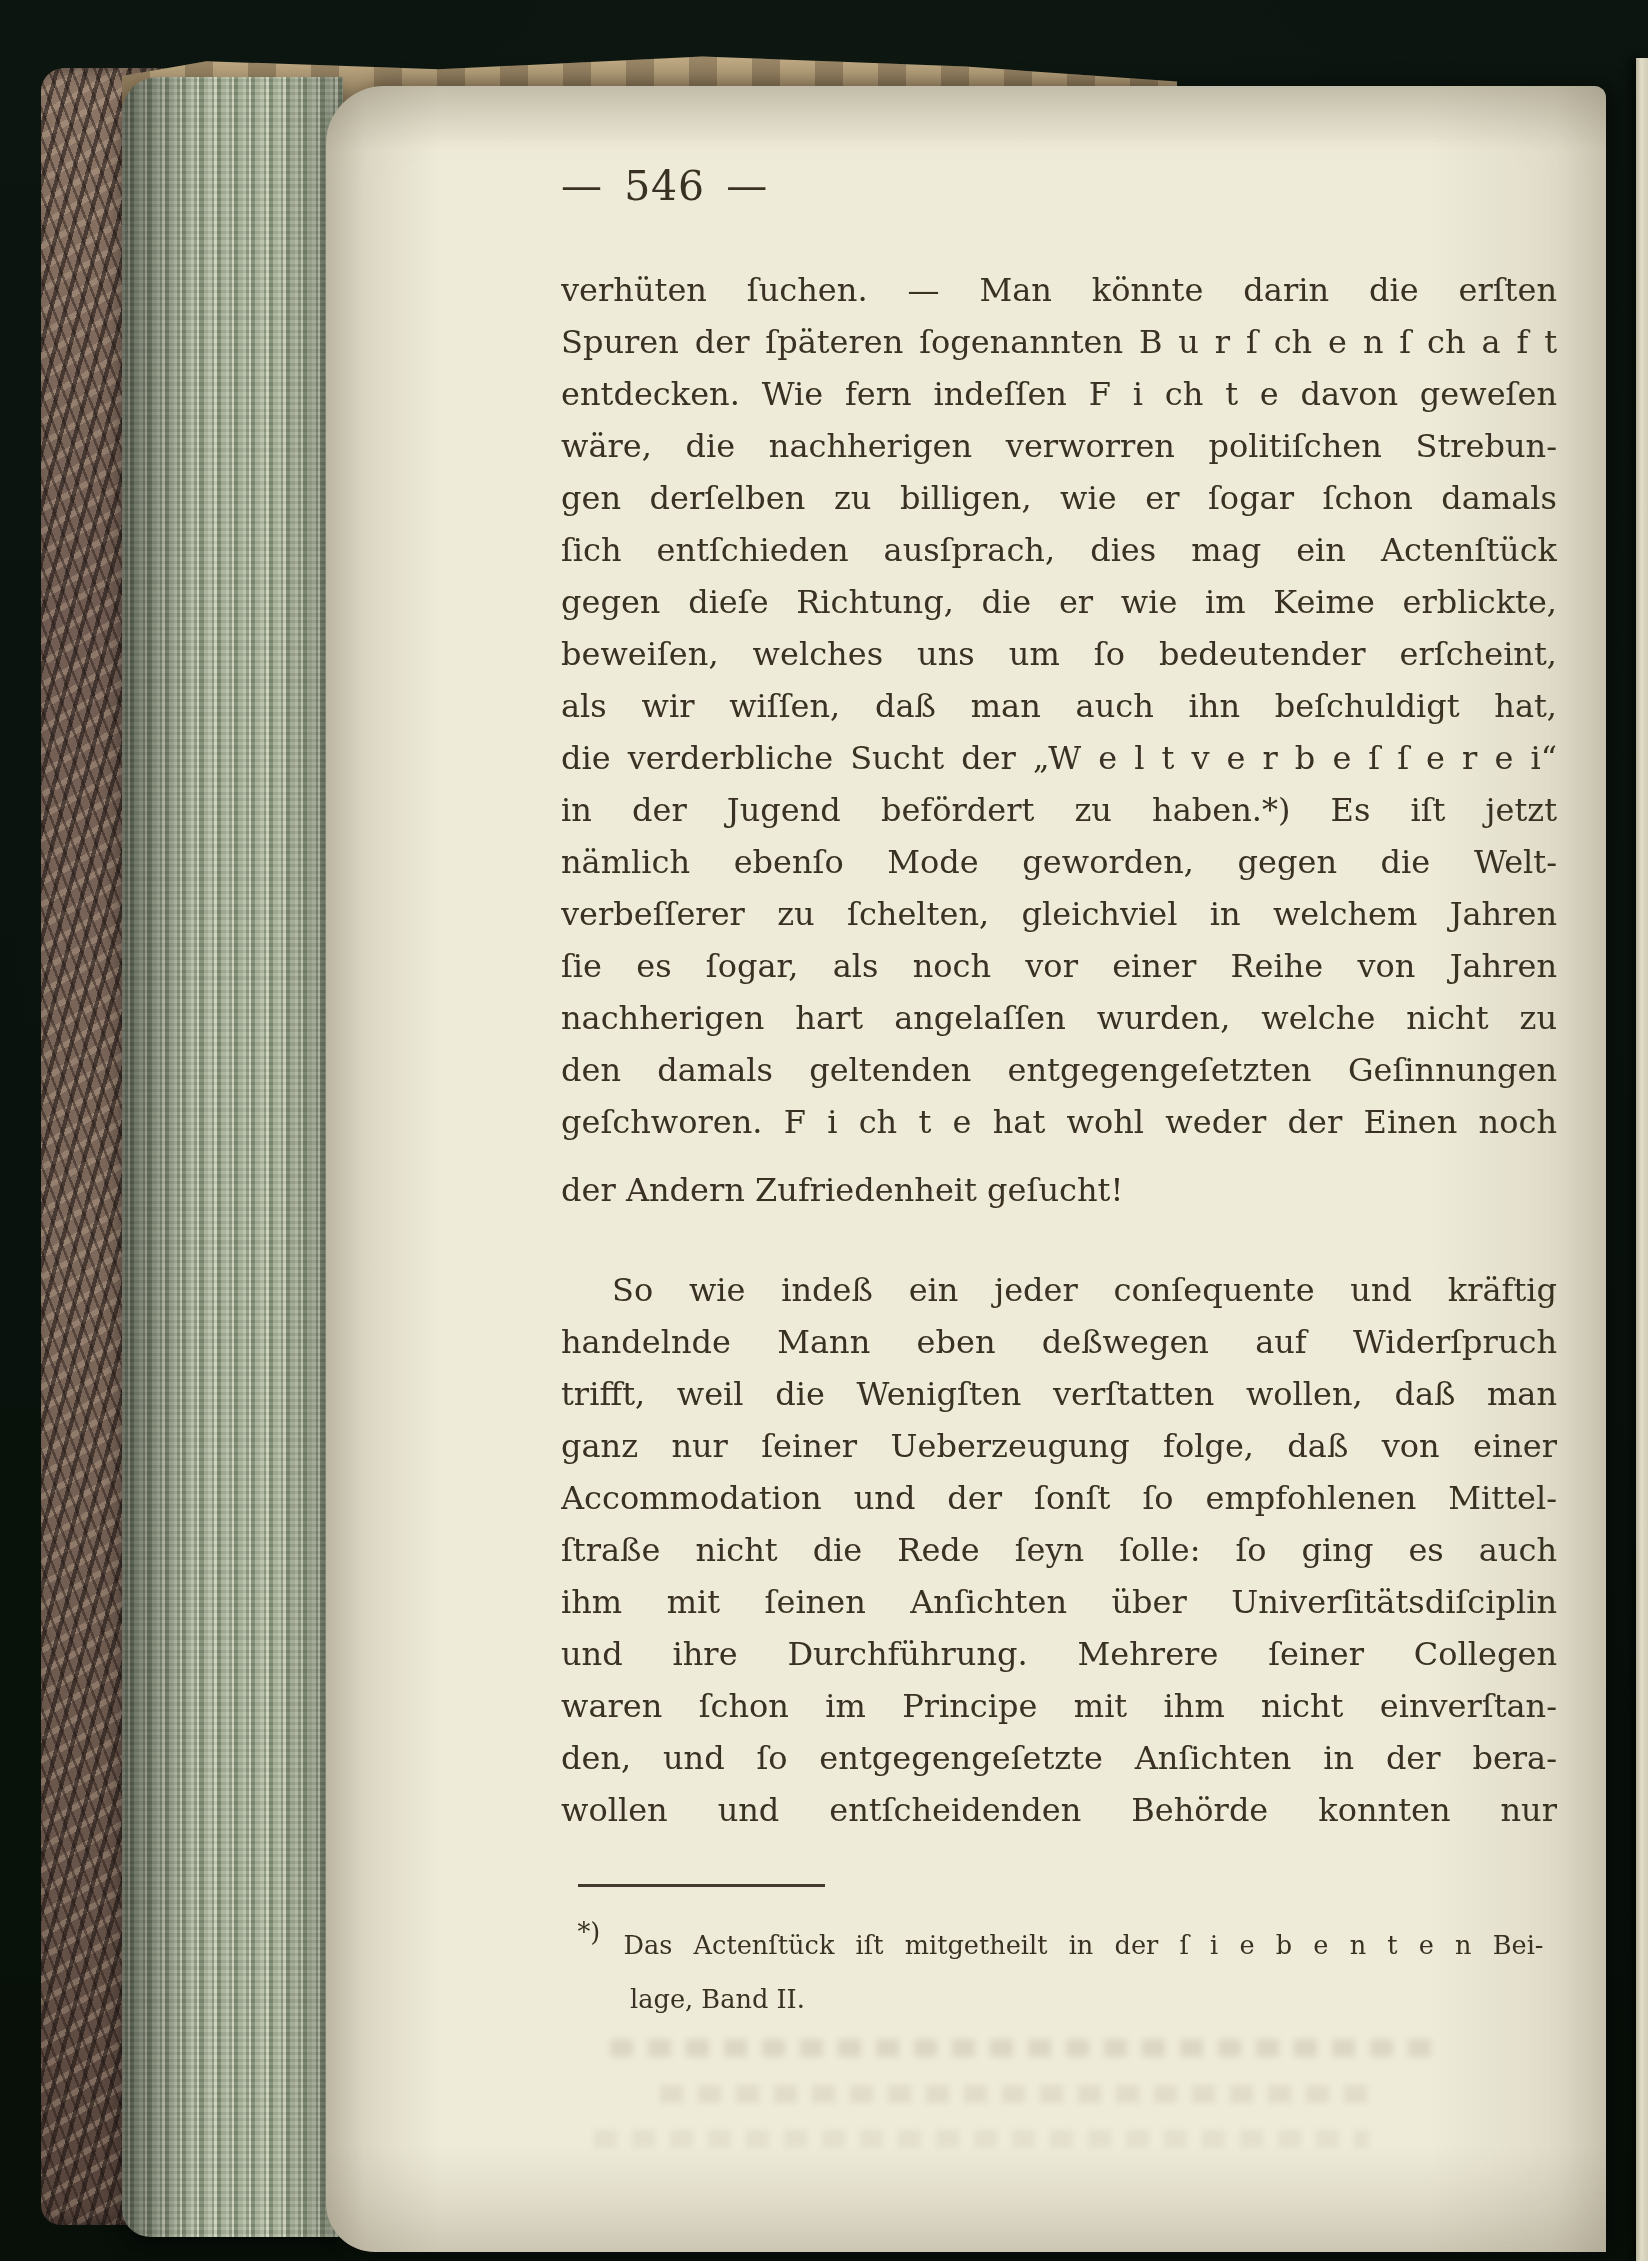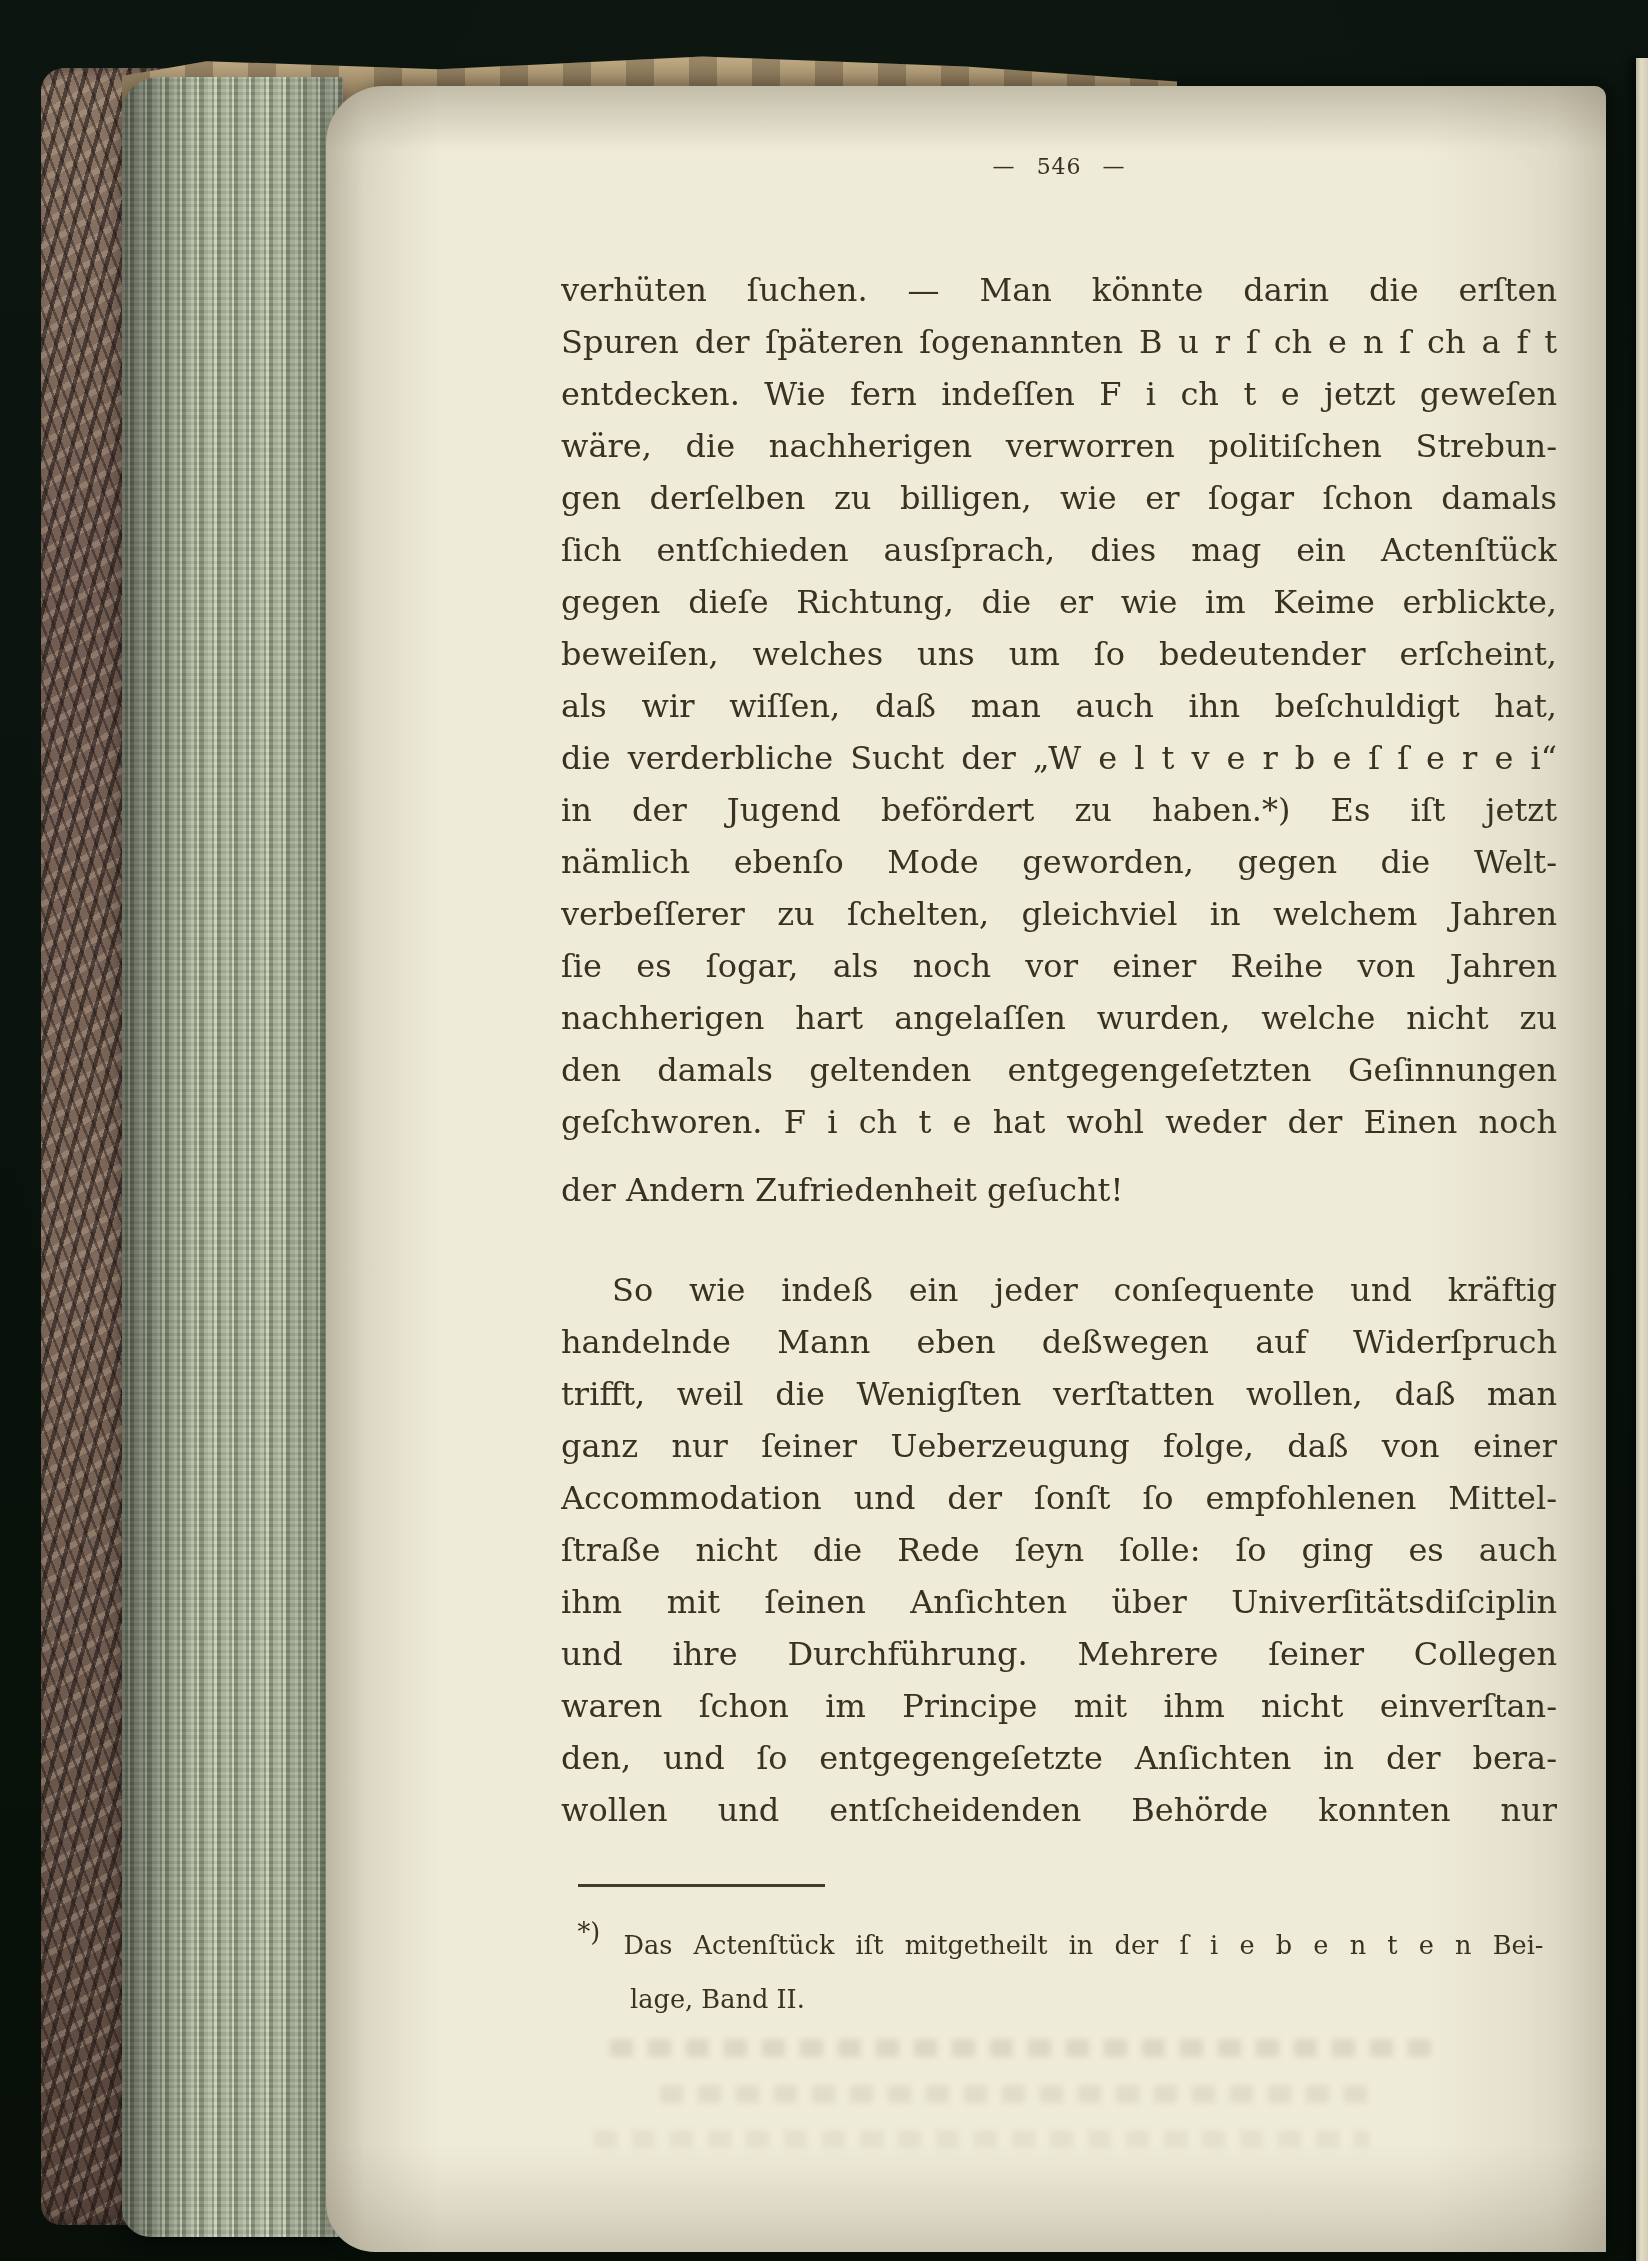--- a/index.html
+++ b/index.html
@@ -58,22 +58,22 @@
     color:rgba(43,35,22,.93);
   }
   
   .next-page{
     position:absolute;left:1636px;top:58px;width:13px;height:2204px;
     background:linear-gradient(90deg,#b9b49e 0%,#e2ddc7 40%,#cfcab4 100%);
     box-shadow:-5px 0 8.2px rgba(0,0,0,.55);
     z-index:3;
   }
   .header{
-    position:absolute;top:68px;left:235px;width:996px;
-    text-align:center;font-size:22px;letter-spacing:0.8px;
+    position:absolute;top:76px;left:235px;width:996px;
+    text-align:left;font-size:41px;letter-spacing:0.8px;
   }
   .header .pnum{margin:0 21.4px;}
   .textblock{position:absolute;left:235px;width:996px;top:16px;height:100%;}
   .para{position:absolute;left:0;width:996px;}
   .para1{top:162px;}
   .para2{top:1162px;}
   .line{
     font-size:32px;line-height:52px;height:52px;white-space:nowrap;
     text-align:justify;text-align-last:justify;
     white-space:normal;overflow:hidden;
@@ -113,21 +113,21 @@
 
   <div class="page">
     <div class="header">
       <span>—</span><span class="pnum">546</span><span>—</span>
     </div>
 
     <div class="textblock">
       <div class="para para1">
           <div class="line">verhüten ſuchen. — Man könnte darin die erſten</div>
           <div class="line">Spuren der ſpäteren ſogenannten B u r ſ ch e n ſ ch a f t</div>
-          <div class="line">entdecken. Wie fern indeſſen F i ch t e jetzt geweſen</div>
+          <div class="line">entdecken. Wie fern indeſſen F i ch t e davon geweſen</div>
           <div class="line">wäre, die nachherigen verworren politiſchen Strebun-</div>
           <div class="line">gen derſelben zu billigen, wie er ſogar ſchon damals</div>
           <div class="line">ſich entſchieden ausſprach, dies mag ein Actenſtück</div>
           <div class="line">gegen dieſe Richtung, die er wie im Keime erblickte,</div>
           <div class="line">beweiſen, welches uns um ſo bedeutender erſcheint,</div>
           <div class="line">als wir wiſſen, daß man auch ihn beſchuldigt hat,</div>
           <div class="line">die verderbliche Sucht der „W e l t v e r b e ſ ſ e r e i“</div>
           <div class="line">in der Jugend befördert zu haben.*) Es iſt jetzt</div>
           <div class="line">nämlich ebenſo Mode geworden, gegen die Welt-</div>
           <div class="line">verbeſſerer zu ſchelten, gleichviel in welchem Jahren</div>

